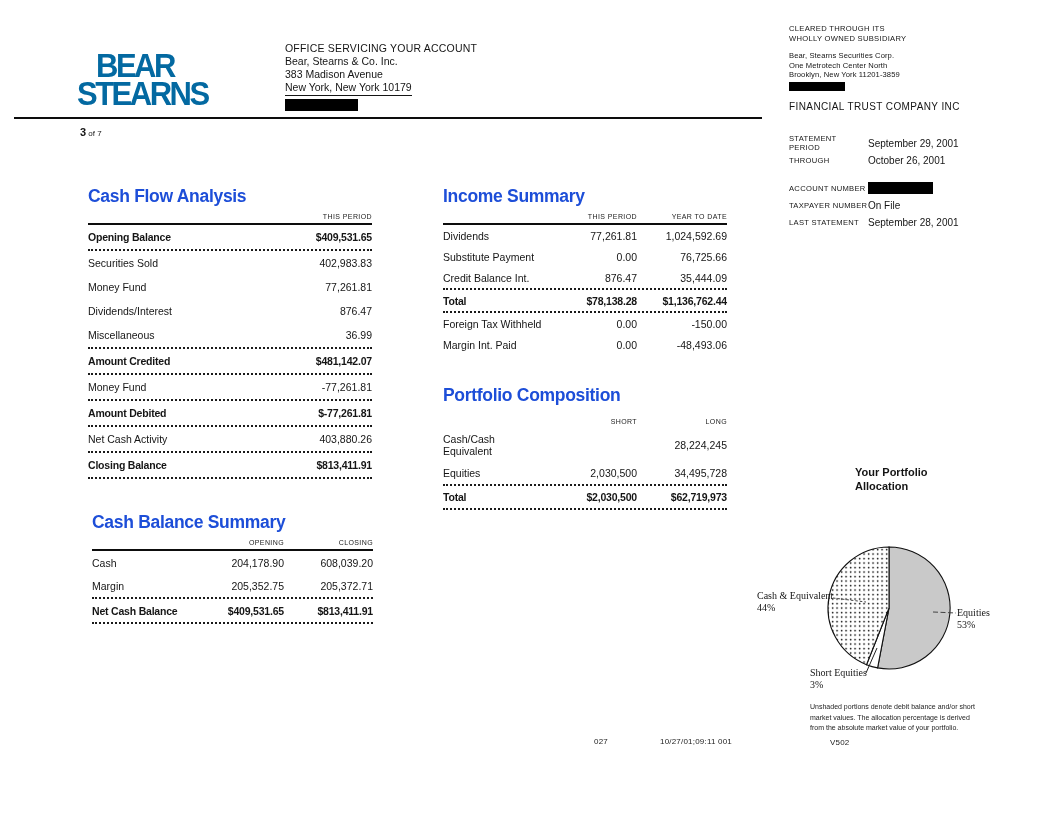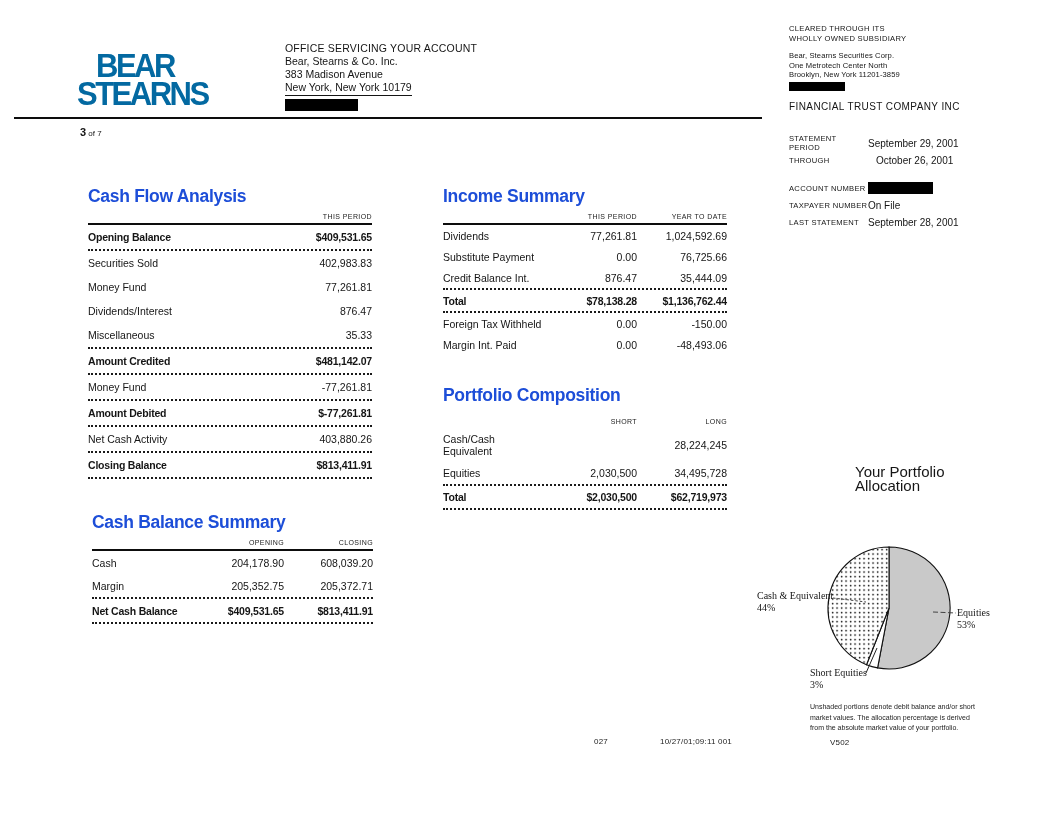--- a/index.html
+++ b/index.html
@@ -61,21 +61,21 @@
   .inc .row { padding:4.5px 0; }
   .pc .row { padding:5px 0; }
   .pc .cols { margin-top:6px; }
   .cb .row { padding:5.5px 0; }
   .cb .v1 { width:100px; text-align:right; }
   .cb .v2 { width:89px; text-align:right; }
   .cb .c1 { width:100px; }
   .cb .c2 { width:89px; }
 
   
-  .pie-title { left:855px; top:465px; width:112px; font-size:15px; font-weight:normal; line-height:14px; }
+  .pie-title { left:855px; top:465px; width:112px; font-size:11px; font-weight:bold; line-height:14px; }
   .pie-wrap { left:750px; top:539px; width:310px; height:152px; }
   .pie-label { position:absolute; font-size:10px; line-height:11.5px;font-family:Liberation Serif, serif; }
   .lab-cash { left:757px; top:590px; }
   .lab-eq { left:957px; top:607px; }
   .lab-short { left:810px; top:667px; }
   .pie-note { left:810px; top:702px; width:172px; font-size:7px; line-height:10.5px; color:#1c1c1c; }
 
   
   .foot { font-size:8px; color:#1c1c1c; letter-spacing:0.2px; }
 </style>
@@ -112,21 +112,21 @@
       <div>Brooklyn, New York 11201-3859</div>
     </div>
     <div class="bar" style="width:56px;height:9px;margin-top:2px;"></div>
   </div>
   <div class="abs holder">FINANCIAL TRUST COMPANY INC</div>
 
   <div class="abs stmt-row" style="top:136px;">
     <span class="lab">STATEMENT PERIOD</span>
     <span class="val">September 29, 2001</span>
   </div>
-  <div class="abs stmt-row" style="top:153px;gap:8px;">
+  <div class="abs stmt-row" style="top:153px;">
     <span class="lab">THROUGH</span>
     <span class="val">October 26, 2001</span>
   </div>
   <div class="abs stmt-row" style="top:181px;">
     <span class="lab">ACCOUNT NUMBER</span>
     <span class="bar" style="width:65px;height:12px;"></span>
   </div>
   <div class="abs stmt-row" style="top:198px;">
     <span class="lab">TAXPAYER NUMBER</span>
     <span class="val">On File</span>
@@ -155,21 +155,21 @@
         <div class="row">
         <span class="lbl">Money Fund</span>
         <span class="val">77,261.81</span>
       </div>
         <div class="row">
         <span class="lbl">Dividends/Interest</span>
         <span class="val">876.47</span>
       </div>
         <div class="row">
         <span class="lbl">Miscellaneous</span>
-        <span class="val">35.33</span>
+        <span class="val">36.99</span>
       </div>
         <div class="row bold sep-top sep-bottom">
         <span class="lbl">Amount Credited</span>
         <span class="val">$481,142.07</span>
       </div>
         <div class="row">
         <span class="lbl">Money Fund</span>
         <span class="val">-77,261.81</span>
       </div>
         <div class="row bold sep-top sep-bottom">

